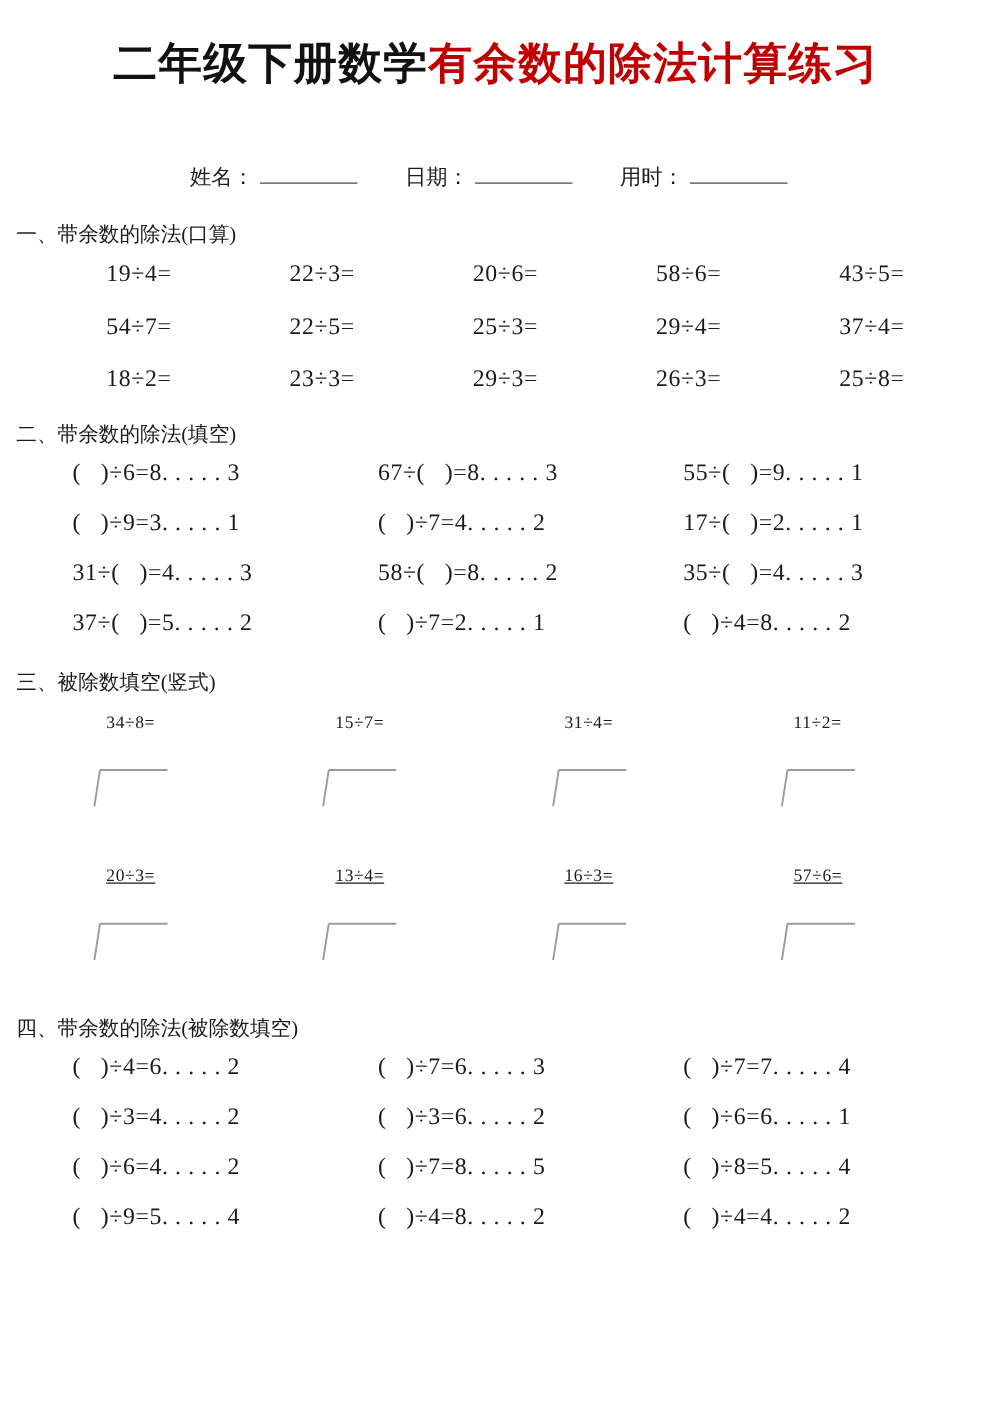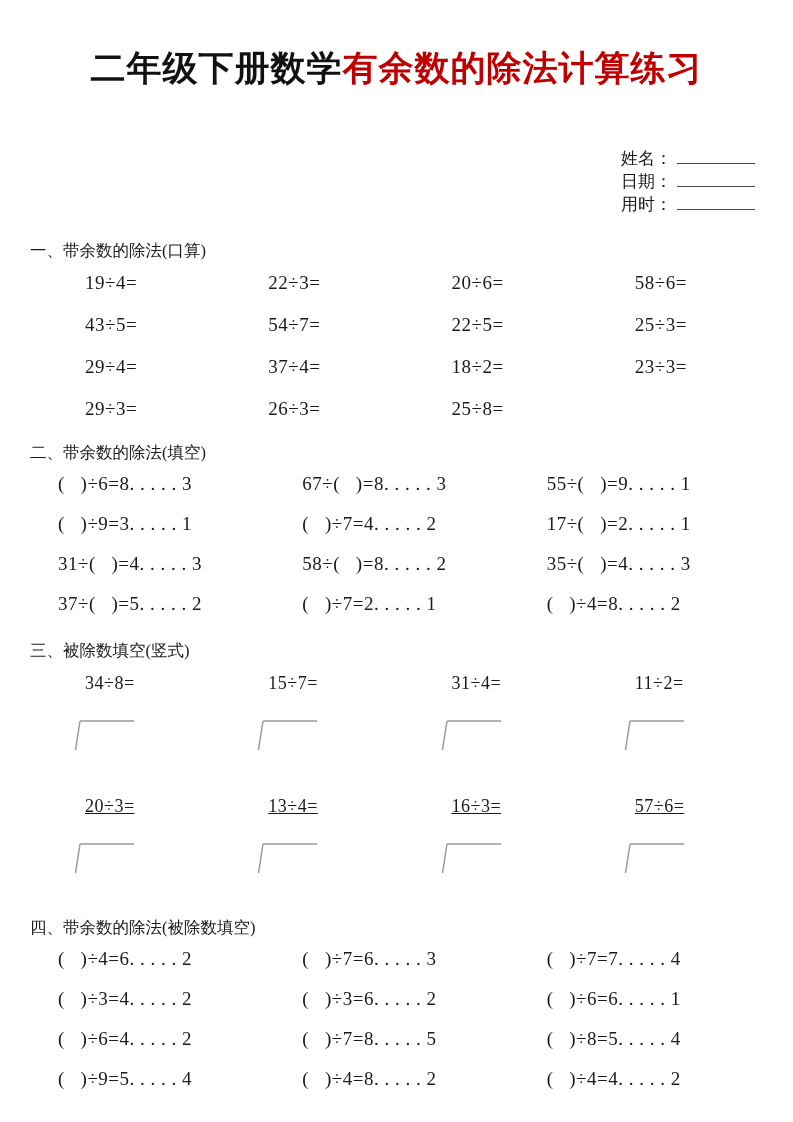--- a/index.html
+++ b/index.html
@@ -7,80 +7,79 @@
   body {
     width: 793px; height: 1122px;
     background: #ffffff;
     color: #1a1a1a;
     font-family: "Liberation Serif", serif;
     overflow: hidden;
   }
   .page { position: relative; width: 793px; height: 1122px; background: #fff; }
 
   .title {
-    margin: 0; padding-top: 45px;
+    margin: 0; padding-top: 28px;
     text-align: center;
     font-family: "Liberation Sans", sans-serif;
     font-weight: bold;
     font-size: 35px;
     letter-spacing: 1px;
     color: #111;
     line-height: 1.3;
   }
   .title .red { color: #c00000; }
 
   .meta {
     display: flex;
     margin: 56px 0 0 152px;
     font-size: 17px;
     align-items: flex-end;
-    flex-direction: column;
   }
   .meta-item { margin-right: 38px; white-space: pre; }
   .blank {
     display: inline-block;
     width: 78px; height: 4px;
     border-bottom: 1.3px solid #4a4a4a;
     margin-left: 5px;
   }
 
   .heading {
     font-size: 16.5px;
-    margin-left: 30px;
+    margin-left: 13px;
     white-space: pre;
   }
   .h1x { margin-top: 24px; }
   .h2x { margin-top: 12px; }
   .h3x { margin-top: 16px; }
   .h4x { margin-top: 42px; }
 
   .grid {
     display: grid;
     padding: 0 30px;
   }
-  .g4 { grid-template-columns: repeat(4, 1fr); }
+  .g4 { grid-template-columns: repeat(5, 1fr); }
   .g3 { grid-template-columns: repeat(3, 1fr); }
 
   .cell {
     display: flex;
     align-items: center;
     font-size: 19px;
     letter-spacing: 0.5px;
     white-space: pre;
   }
   .g4 .cell { height: 42px; padding-left: 55px; }
   .g3 .cell { height: 40px; padding-left: 28px; }
 
   .vgrid { display: grid; grid-template-columns: repeat(4, 1fr); padding: 0 30px; margin-top: 2px; }
   .vgrid.second { margin-top: 35px; text-decoration: underline; }
   .vcell { padding-left: 55px; }
   .vcell .eq {
     height: 40px;
     display: flex; align-items: center;
-    font-size: 18px; letter-spacing: 0.5px; white-space: pre;
+    font-size: 14px; letter-spacing: 0.5px; white-space: pre;
   }
   .bracket { display: block; margin: 14px 0 0 -13px; }
 </style>
 </head>
 <body>
 
 <div class="page">
 
   <h1 class="title"><span>二年级下册数学</span><span class="red">有余数的除法计算练习</span></h1>
 

